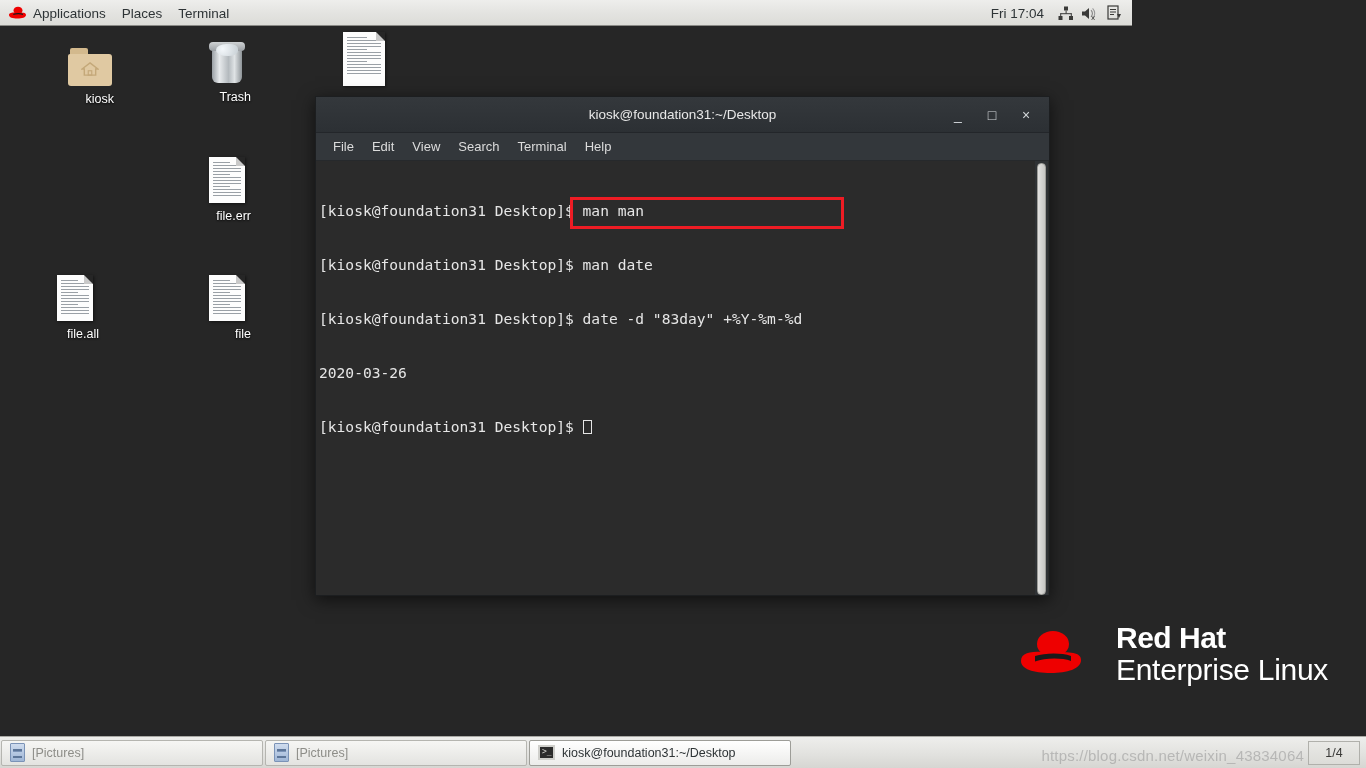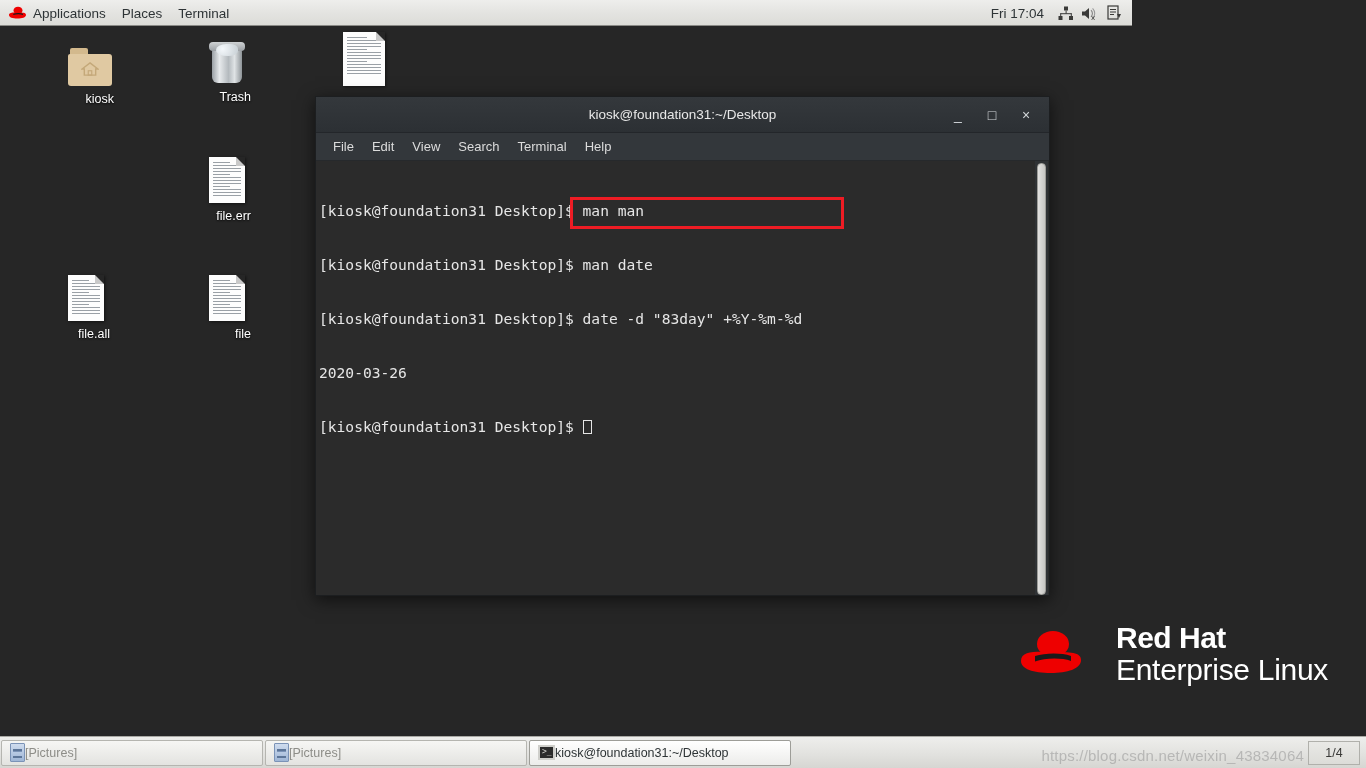--- a/index.html
+++ b/index.html
@@ -282,21 +282,21 @@
     cursor: default;
     overflow: hidden;
     white-space: nowrap;
   }
   .task-btn.inactive { color: #8d8d88; }
   .task-btn.active {
     color: #2e3436;
     background: linear-gradient(to bottom, #ffffff, #ececea);
     border: 1px solid #9d9d98;
   }
-  .task-btn .tlabel { }
+  .task-btn .tlabel { margin-left: 7px; }
   
   .cab {
     position: relative; width: 15px; height: 19px;
     background: linear-gradient(to bottom, #cfdcee, #9fb6d6);
     border: 1px solid #7b93b7; border-radius: 1px;
     box-sizing: border-box;
     flex: 0 0 auto;
   }
   .cab i {
     position: absolute; left: 2px; width: 9px; height: 1.5px;
@@ -437,21 +437,21 @@
             <i class="short"></i>
             <i></i>
             <i></i>
             <i></i>
           </div>
         </div>
     </div>
     <div class="caption">file.err</div>
   </div>
 
-  <div class="desk-icon" style="left:18px; top:273px;">
+  <div class="desk-icon" style="left:7px; top:273px;">
     <div class="glyph">
       <div class="doc">
           <div class="lines">
             <i class="short"></i>
             <i></i>
             <i></i>
             <i></i>
             <i class="short"></i>
             <i></i>
             <i></i>

